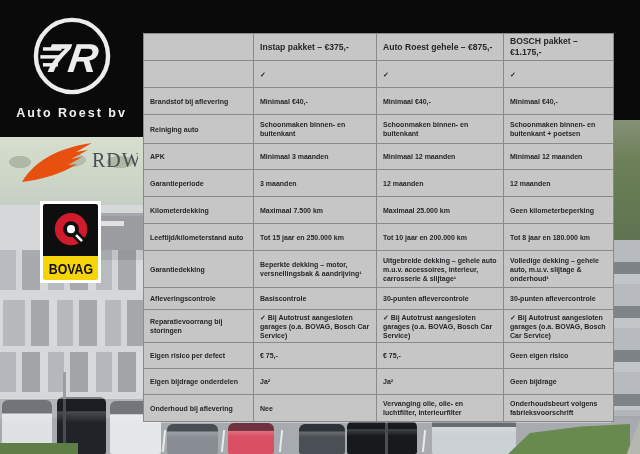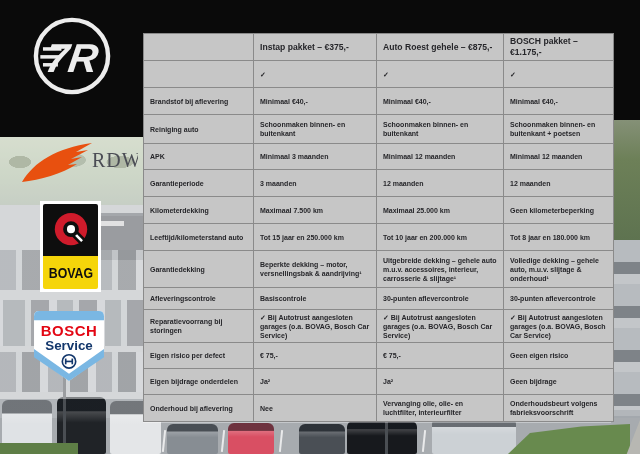--- a/index.html
+++ b/index.html
@@ -52,21 +52,21 @@
   .ar-name{position:absolute;left:0;top:106px;width:143px;text-align:center;
     color:#f0f0f0;font-weight:bold;font-size:12.5px;letter-spacing:2px;}
 
   
   .rdw-logo{position:absolute;left:16px;top:138px;width:122px;height:52px;}
 
   
   .bovag{left:40px;top:201px;width:55px;background:#fff;padding:3px;}
   .bovag-black{background:#0e0e0e;height:52px;display:flex;align-items:center;justify-content:center;border-radius:2px 2px 0 0;}
   .bovag-black svg{width:46px;height:46px;}
-  .bovag-yellow{background:#f5d50a;height:33px;display:flex;align-items:center;justify-content:center;border-radius:0 0 2px 2px;}
+  .bovag-yellow{background:#f5d50a;height:24px;display:flex;align-items:center;justify-content:center;border-radius:0 0 2px 2px;}
   .bovag-yellow span{font-weight:bold;font-size:15px;color:#101010;transform:scaleX(.82);letter-spacing:0;}
 
   
   .bosch{left:33px;top:310px;width:72px;height:72px;}
   .bosch svg{width:72px;height:72px;}
 
   
   .pkg-wrap{left:143px;top:33px;width:470px;height:388px;}
   table.pkg{border-collapse:collapse;table-layout:fixed;width:470px;background:#c6c6c6;}
   table.pkg col.c0{width:110px;} table.pkg col.c1{width:123px;}
@@ -128,20 +128,21 @@
   <div class="abs black-left">
     <svg class="ar-logo" viewBox="0 0 100 100">
       <circle cx="50" cy="50" r="41" fill="none" stroke="#ededed" stroke-width="5"></circle>
       <g stroke="#ededed" stroke-width="4">
         <line x1="17" y1="42" x2="38" y2="42"></line>
         <line x1="14" y1="51" x2="36" y2="51"></line>
         <line x1="17" y1="60" x2="34" y2="60"></line>
       </g>
       <text x="28" y="68" transform="skewX(-8)" font-family="Liberation Sans, sans-serif" font-weight="bold" font-style="italic" font-size="46" fill="#ededed">7R</text>
     </svg>
+    <div class="ar-name">Auto Roest bv</div>
   </div>
 
   <svg class="rdw-logo" viewBox="0 0 122 52">
     <path d="M6 44 C18 24 40 10 76 5 L60 14 L72 12 L55 21 L66 19 L52 27 L61 26 C46 36 24 42 6 44 Z" fill="#e8500f"></path>
     <text x="76" y="29" font-family="Liberation Serif, serif" font-size="20" fill="#4b4d55" letter-spacing="1">RDW</text>
   </svg>
 
   <div class="abs bovag">
     <div class="bovag-black">
       <svg viewBox="0 0 54 54">
@@ -149,35 +150,20 @@
         <line x1="30" y1="30" x2="42" y2="42" stroke="#0e0e0e" stroke-width="9"></line>
         <line x1="29" y1="29" x2="40" y2="40" stroke="#ffffff" stroke-width="3"></line>
         <circle cx="27" cy="26" r="7" fill="#ffffff" stroke="#0e0e0e" stroke-width="4.5"></circle>
       </svg>
     </div>
     <div class="bovag-yellow">
       <span>BOVAG</span>
     </div>
   </div>
 
-  <div class="abs bosch">
-    <svg viewBox="0 0 70 70">
-      <path d="M1 6 Q1 1 6 1 H64 Q69 1 69 6 V44 L35 69 L1 44 Z" fill="#ffffff"></path>
-      <path d="M1 6 Q1 1 6 1 H64 Q69 1 69 6 V10 H1 Z" fill="#7ab7e3"></path>
-      <path d="M1 38 L35 62 L69 38 L69 46 L35 69 L1 46 Z" fill="#7ab7e3"></path>
-      <text x="35" y="25" text-anchor="middle" font-family="Liberation Sans, sans-serif" font-weight="bold" font-size="14.5" letter-spacing="0.5" fill="#e30613">BOSCH</text>
-      <text x="35" y="39" text-anchor="middle" font-family="Liberation Sans, sans-serif" font-weight="bold" font-size="13" fill="#12366b">Service</text>
-      <g stroke="#12366b" stroke-width="1.6" fill="none">
-        <circle cx="35" cy="50" r="6.5"></circle>
-        <line x1="31.8" y1="47.2" x2="31.8" y2="52.8"></line>
-        <line x1="38.2" y1="47.2" x2="38.2" y2="52.8"></line>
-        <line x1="31.8" y1="50" x2="38.2" y2="50"></line>
-      </g>
-    </svg>
-  </div>
 
   <div class="abs pkg-wrap">
     <table class="pkg">
       <colgroup>
           <col class="c0">
           <col class="c1">
           <col class="c2">
           <col class="c3">
         </colgroup>
       <thead>

